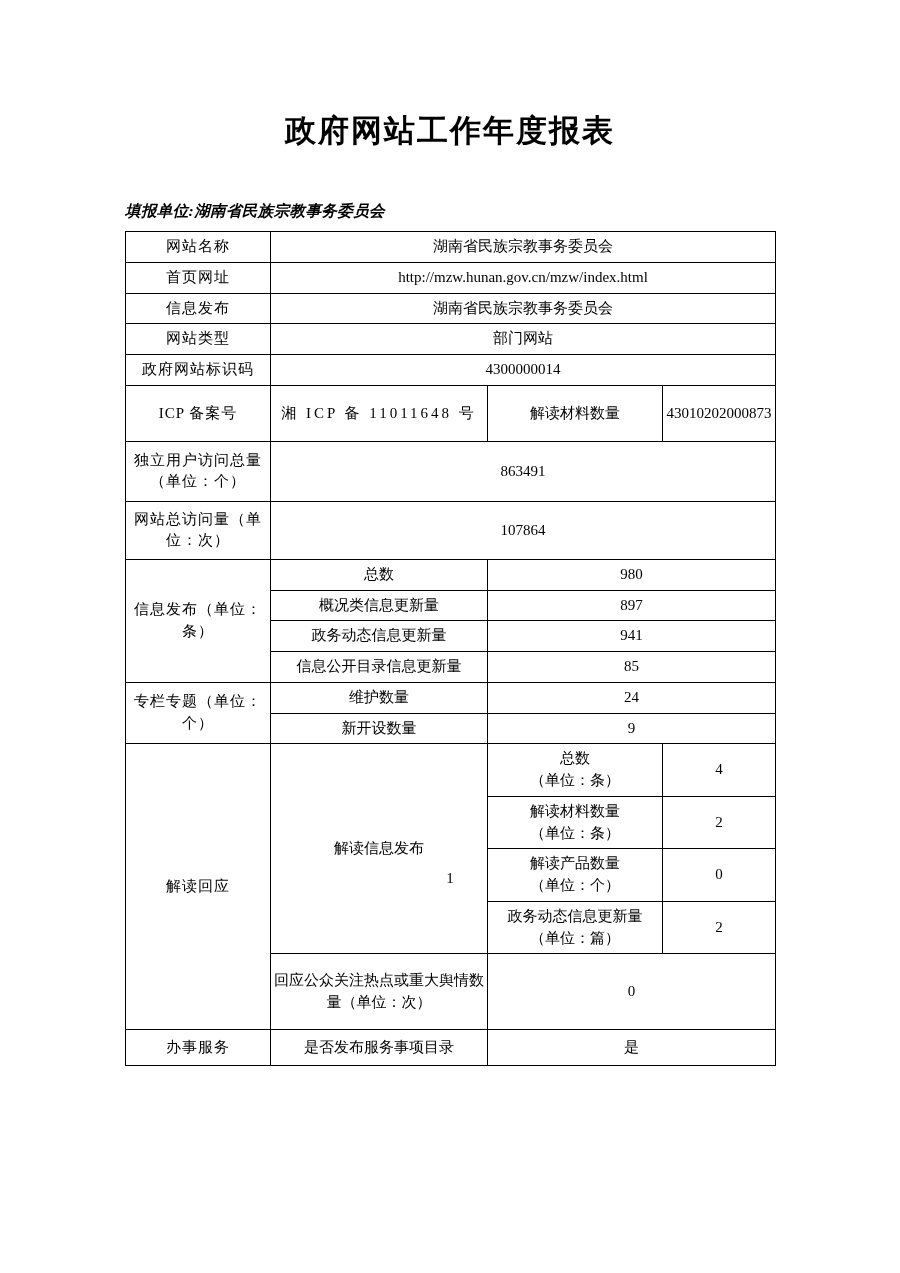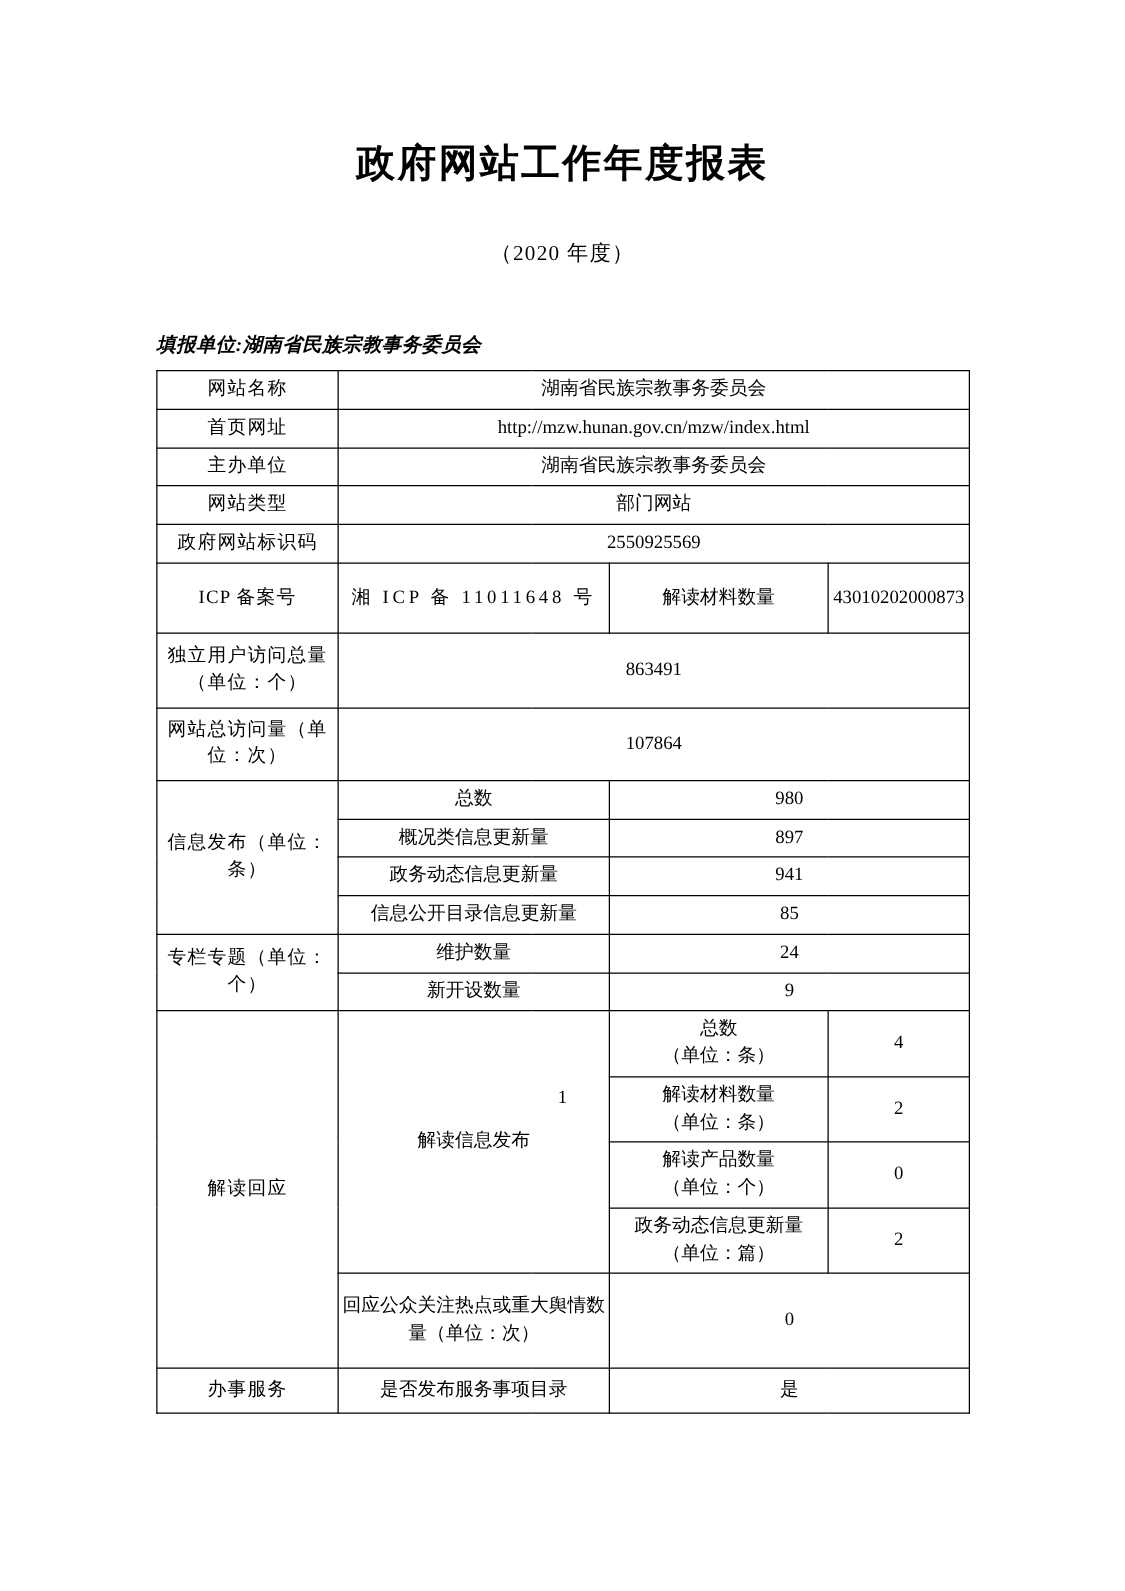--- a/index.html
+++ b/index.html
@@ -79,21 +79,20 @@
   .spaced {
     letter-spacing: 3px;
   }
 </style>
 </head>
 <body>
 
 <div class="page">
 
   <div class="doc-title">政府网站工作年度报表</div>
-  <div class="doc-subtitle">（2020 年度）</div>
 
   <div class="unit-line">
     <span>填报单位:</span><span>湖南省民族宗教事务委员会</span>
   </div>
 
   <table class="report">
     <colgroup>
       <col style="width:145px">
       <col style="width:155px">
       <col style="width:62px">
@@ -103,30 +102,30 @@
     <tbody>
       <tr>
         <td class="label">网站名称</td>
         <td colspan="4">湖南省民族宗教事务委员会</td>
       </tr>
       <tr>
         <td class="label">首页网址</td>
         <td colspan="4" class="mono">http://mzw.hunan.gov.cn/mzw/index.html</td>
       </tr>
       <tr>
-        <td class="label">主办单位</td>
+        <td class="label">信息发布</td>
         <td colspan="4">湖南省民族宗教事务委员会</td>
       </tr>
       <tr>
         <td class="label">网站类型</td>
         <td colspan="4">部门网站</td>
       </tr>
       <tr>
         <td class="label">政府网站标识码</td>
-        <td colspan="4">2550925569</td>
+        <td colspan="4">4300000014</td>
       </tr>
       <tr style="height:56px">
         <td class="label">ICP 备案号</td>
         <td colspan="2" class="spaced">湘 ICP 备 11011648 号</td>
         <td>解读材料数量</td>
         <td>43010202000873</td>
       </tr>
       <tr style="height:60px">
         <td class="label">独立用户访问总量（单位：个）</td>
         <td colspan="4">863491</td>

